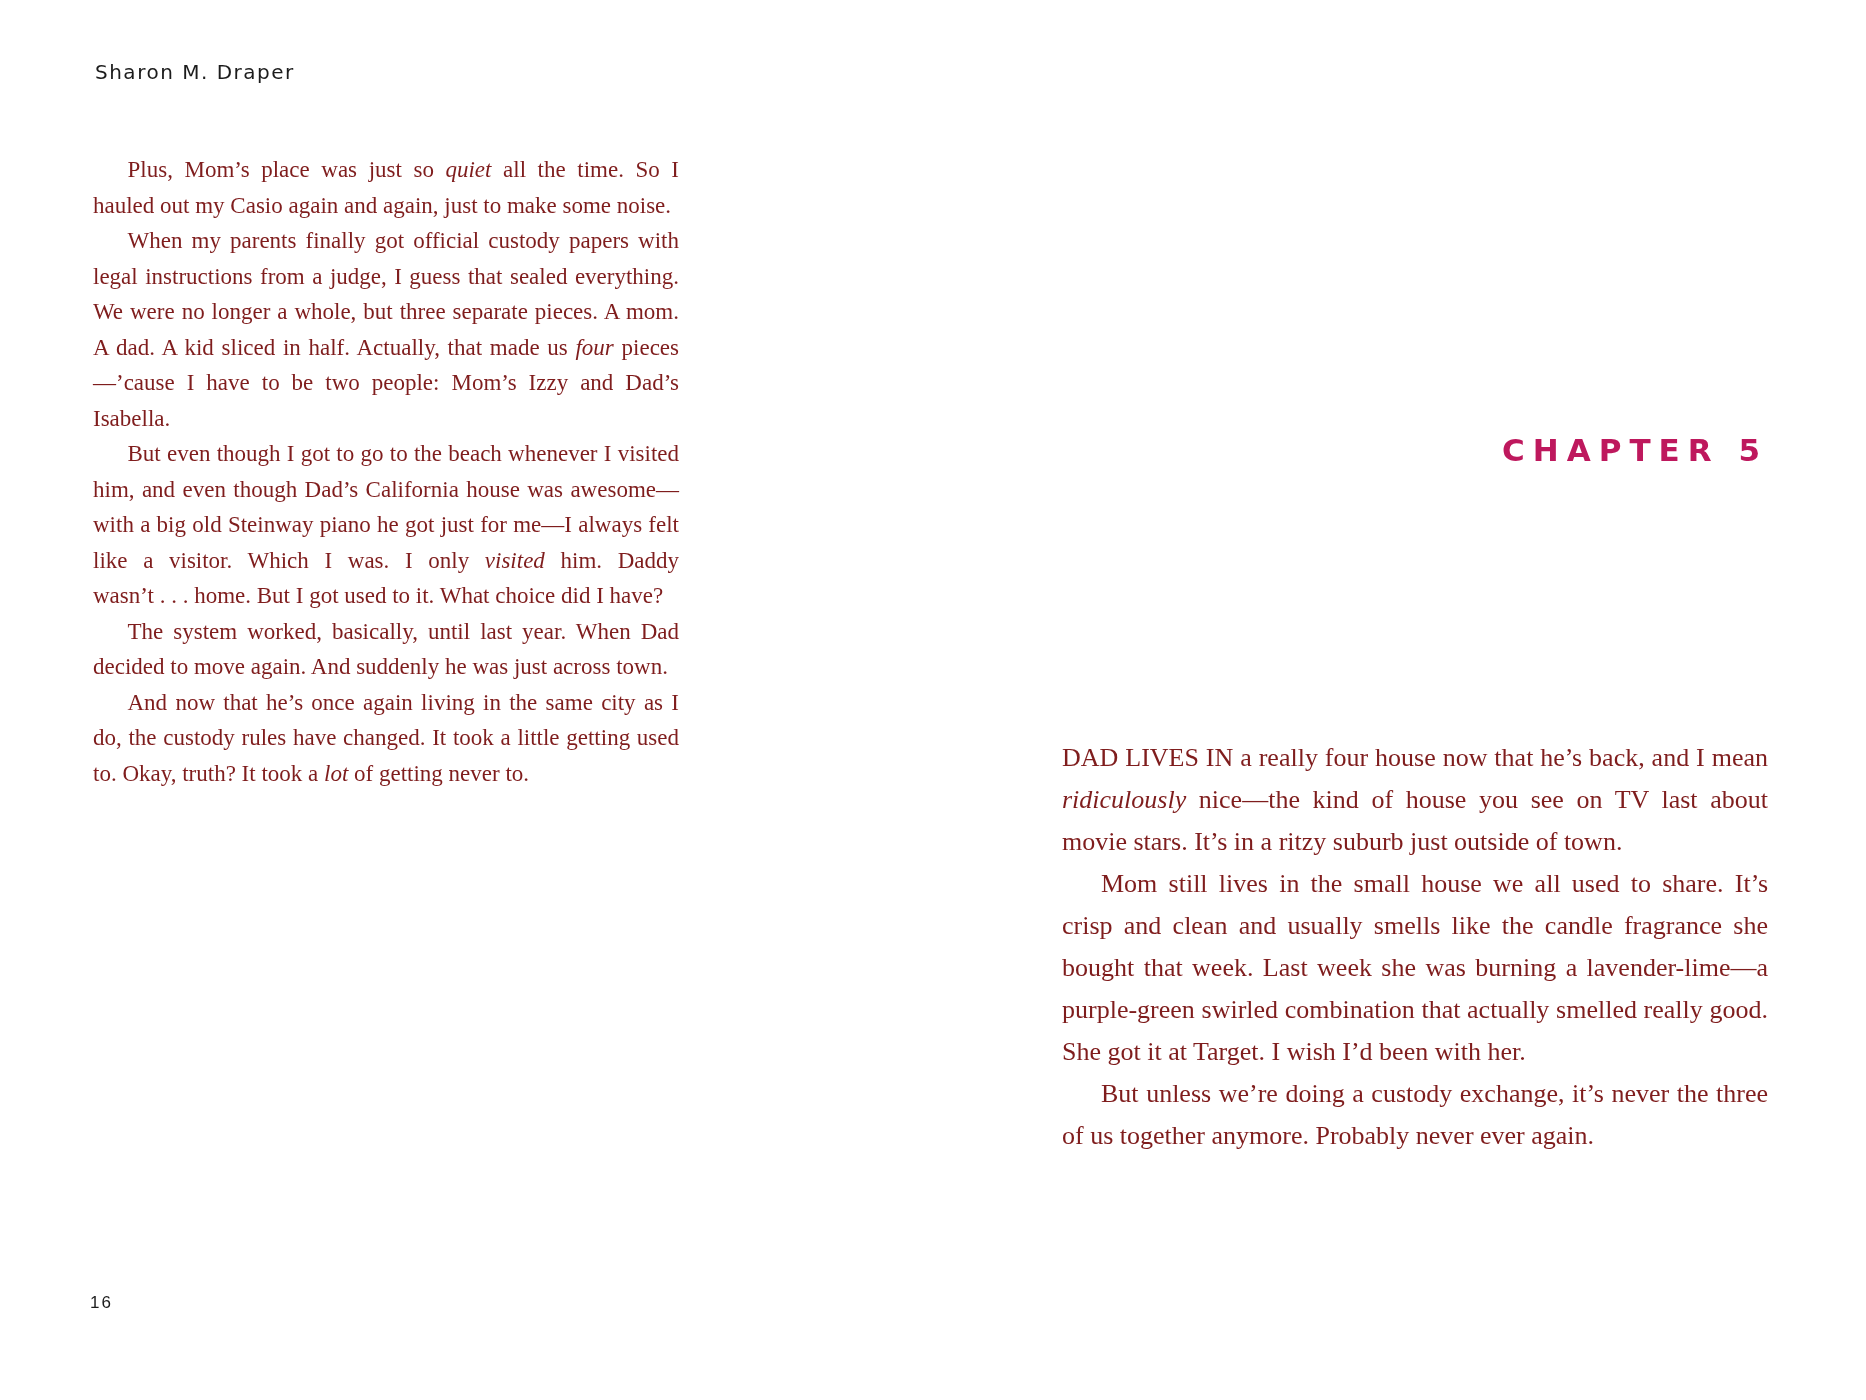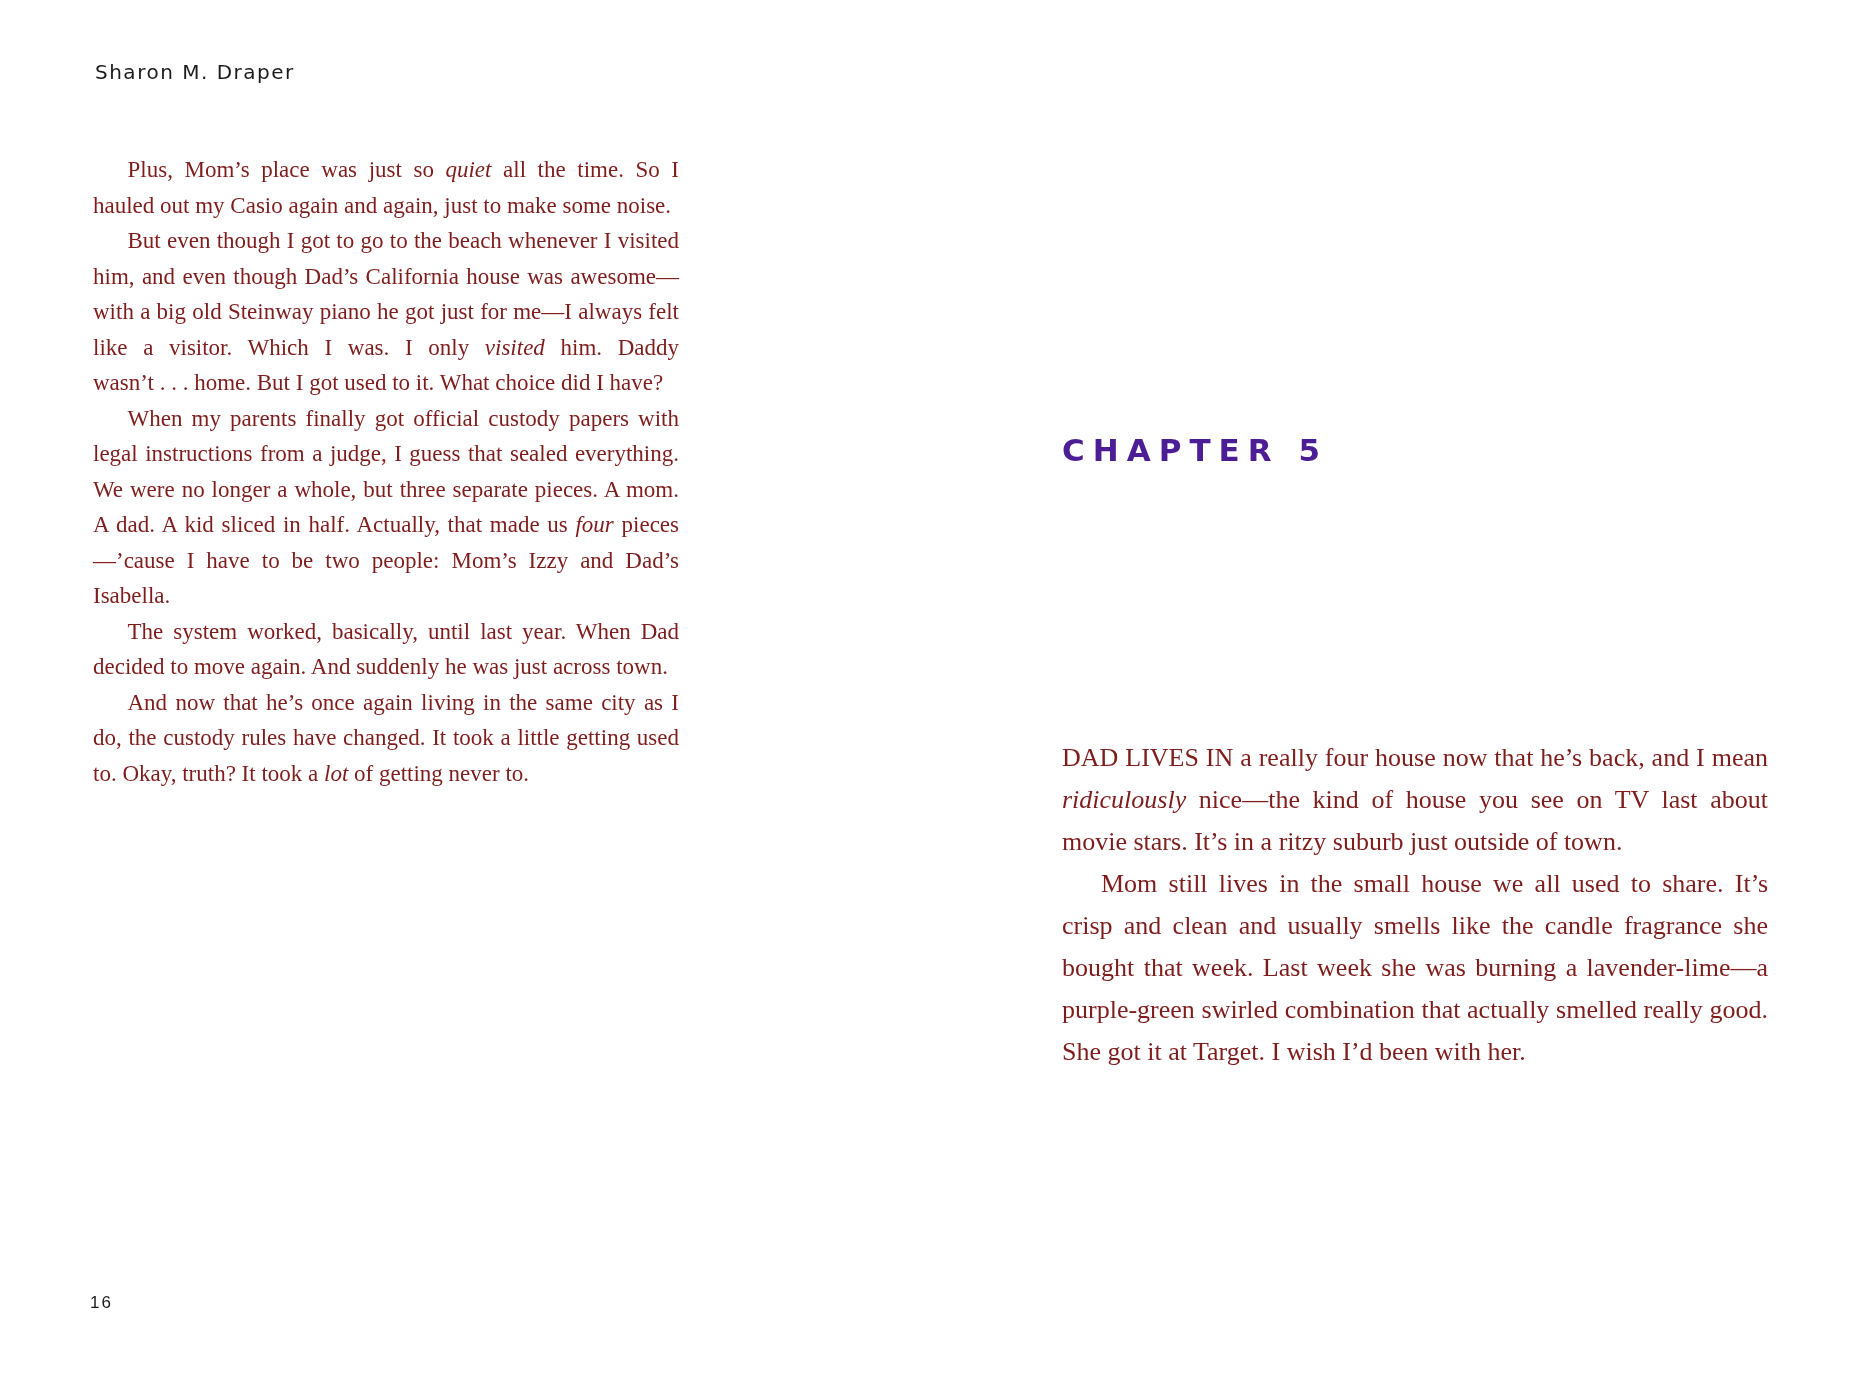--- a/index.html
+++ b/index.html
@@ -38,26 +38,26 @@
 
   .right-body {
     left: 1062px; top: 737px; width: 706px;
     font-size: 26px;
     line-height: 42px;
   }
 
   .chapter-heading {
     position: absolute;
     left: 1062px; top: 432px; width: 706px;
-    text-align: left;
+    text-align: right;
     font-family: "DejaVu Sans", sans-serif;
     font-weight: bold;
     font-size: 31px;
     letter-spacing: 8px;
-    color: #4c1d95;
+    color: #be185d;
   }
 
   .page-number {
     position: absolute;
     left: 90px; top: 1293px;
     font-family: Liberation Sans, sans-serif;
     font-size: 17px;
     letter-spacing: 2px;
     color: #1c1c1c;
   }
@@ -65,31 +65,32 @@
 </head>
 <body>
 
 <div class="spread">
 
   <div>
     <div class="author-header">Sharon M. Draper</div>
 
     <div class="body-text left-body">
         <p class="indent"><span>Plus, Mom’s place was just so </span><em>quiet</em><span> all the time. So I hauled out my Casio again and again, just to make some noise.</span></p>
+        <p class="indent"><span>When my parents finally got official custody papers with legal instructions from a judge, I guess that sealed everything. We were no longer a whole, but three separate pieces. A mom. A dad. A kid sliced in half. Actually, that made us </span><em>four</em><span> pieces—’cause I have to be two people: Mom’s Izzy and Dad’s Isabella.</span></p>
         <p class="indent"><span>But even though I got to go to the beach whenever I visited him, and even though Dad’s California house was awesome—with a big old Steinway piano he got just for me—I always felt like a visitor. Which I was. I only </span><em>visited</em><span> him. Daddy wasn’t&nbsp;.&nbsp;.&nbsp;. home. But I got used to it. What choice did I have?</span></p>
-        <p class="indent"><span>When my parents finally got official custody papers with legal instructions from a judge, I guess that sealed everything. We were no longer a whole, but three separate pieces. A mom. A dad. A kid sliced in half. Actually, that made us </span><em>four</em><span> pieces—’cause I have to be two people: Mom’s Izzy and Dad’s Isabella.</span></p>
         <p class="indent"><span>The system worked, basically, until last year. When Dad decided to move again. And suddenly he was just across town.</span></p>
         <p class="indent"><span>And now that he’s once again living in the same city as I do, the custody rules have changed. It took a little getting used to. Okay, truth? It took a </span><em>lot</em><span> of getting never to.</span></p>
       </div>
 
     <div class="page-number">16</div>
   </div>
 
   <div>
     <div class="chapter-heading">CHAPTER 5</div>
 
     <div class="body-text right-body">
         <p><span>DAD LIVES IN a really four house now that he’s back, and I mean </span><em>ridiculously</em><span> nice—the kind of house you see on TV last about movie stars. It’s in a ritzy suburb just outside of town.</span></p>
         <p class="indent"><span>Mom still lives in the small house we all used to share. It’s crisp and clean and usually smells like the candle fragrance she bought that week. Last week she was burning a lavender-lime—a purple-green swirled combination that actually smelled really good. She got it at Target. I wish I’d been with her.</span></p>
+        <p class="indent"><span>But unless we’re doing a custody exchange, it’s never the three of us together anymore. Probably never ever again.</span></p>
       </div>
   </div>
 
 </div>
 
 </body></html>

